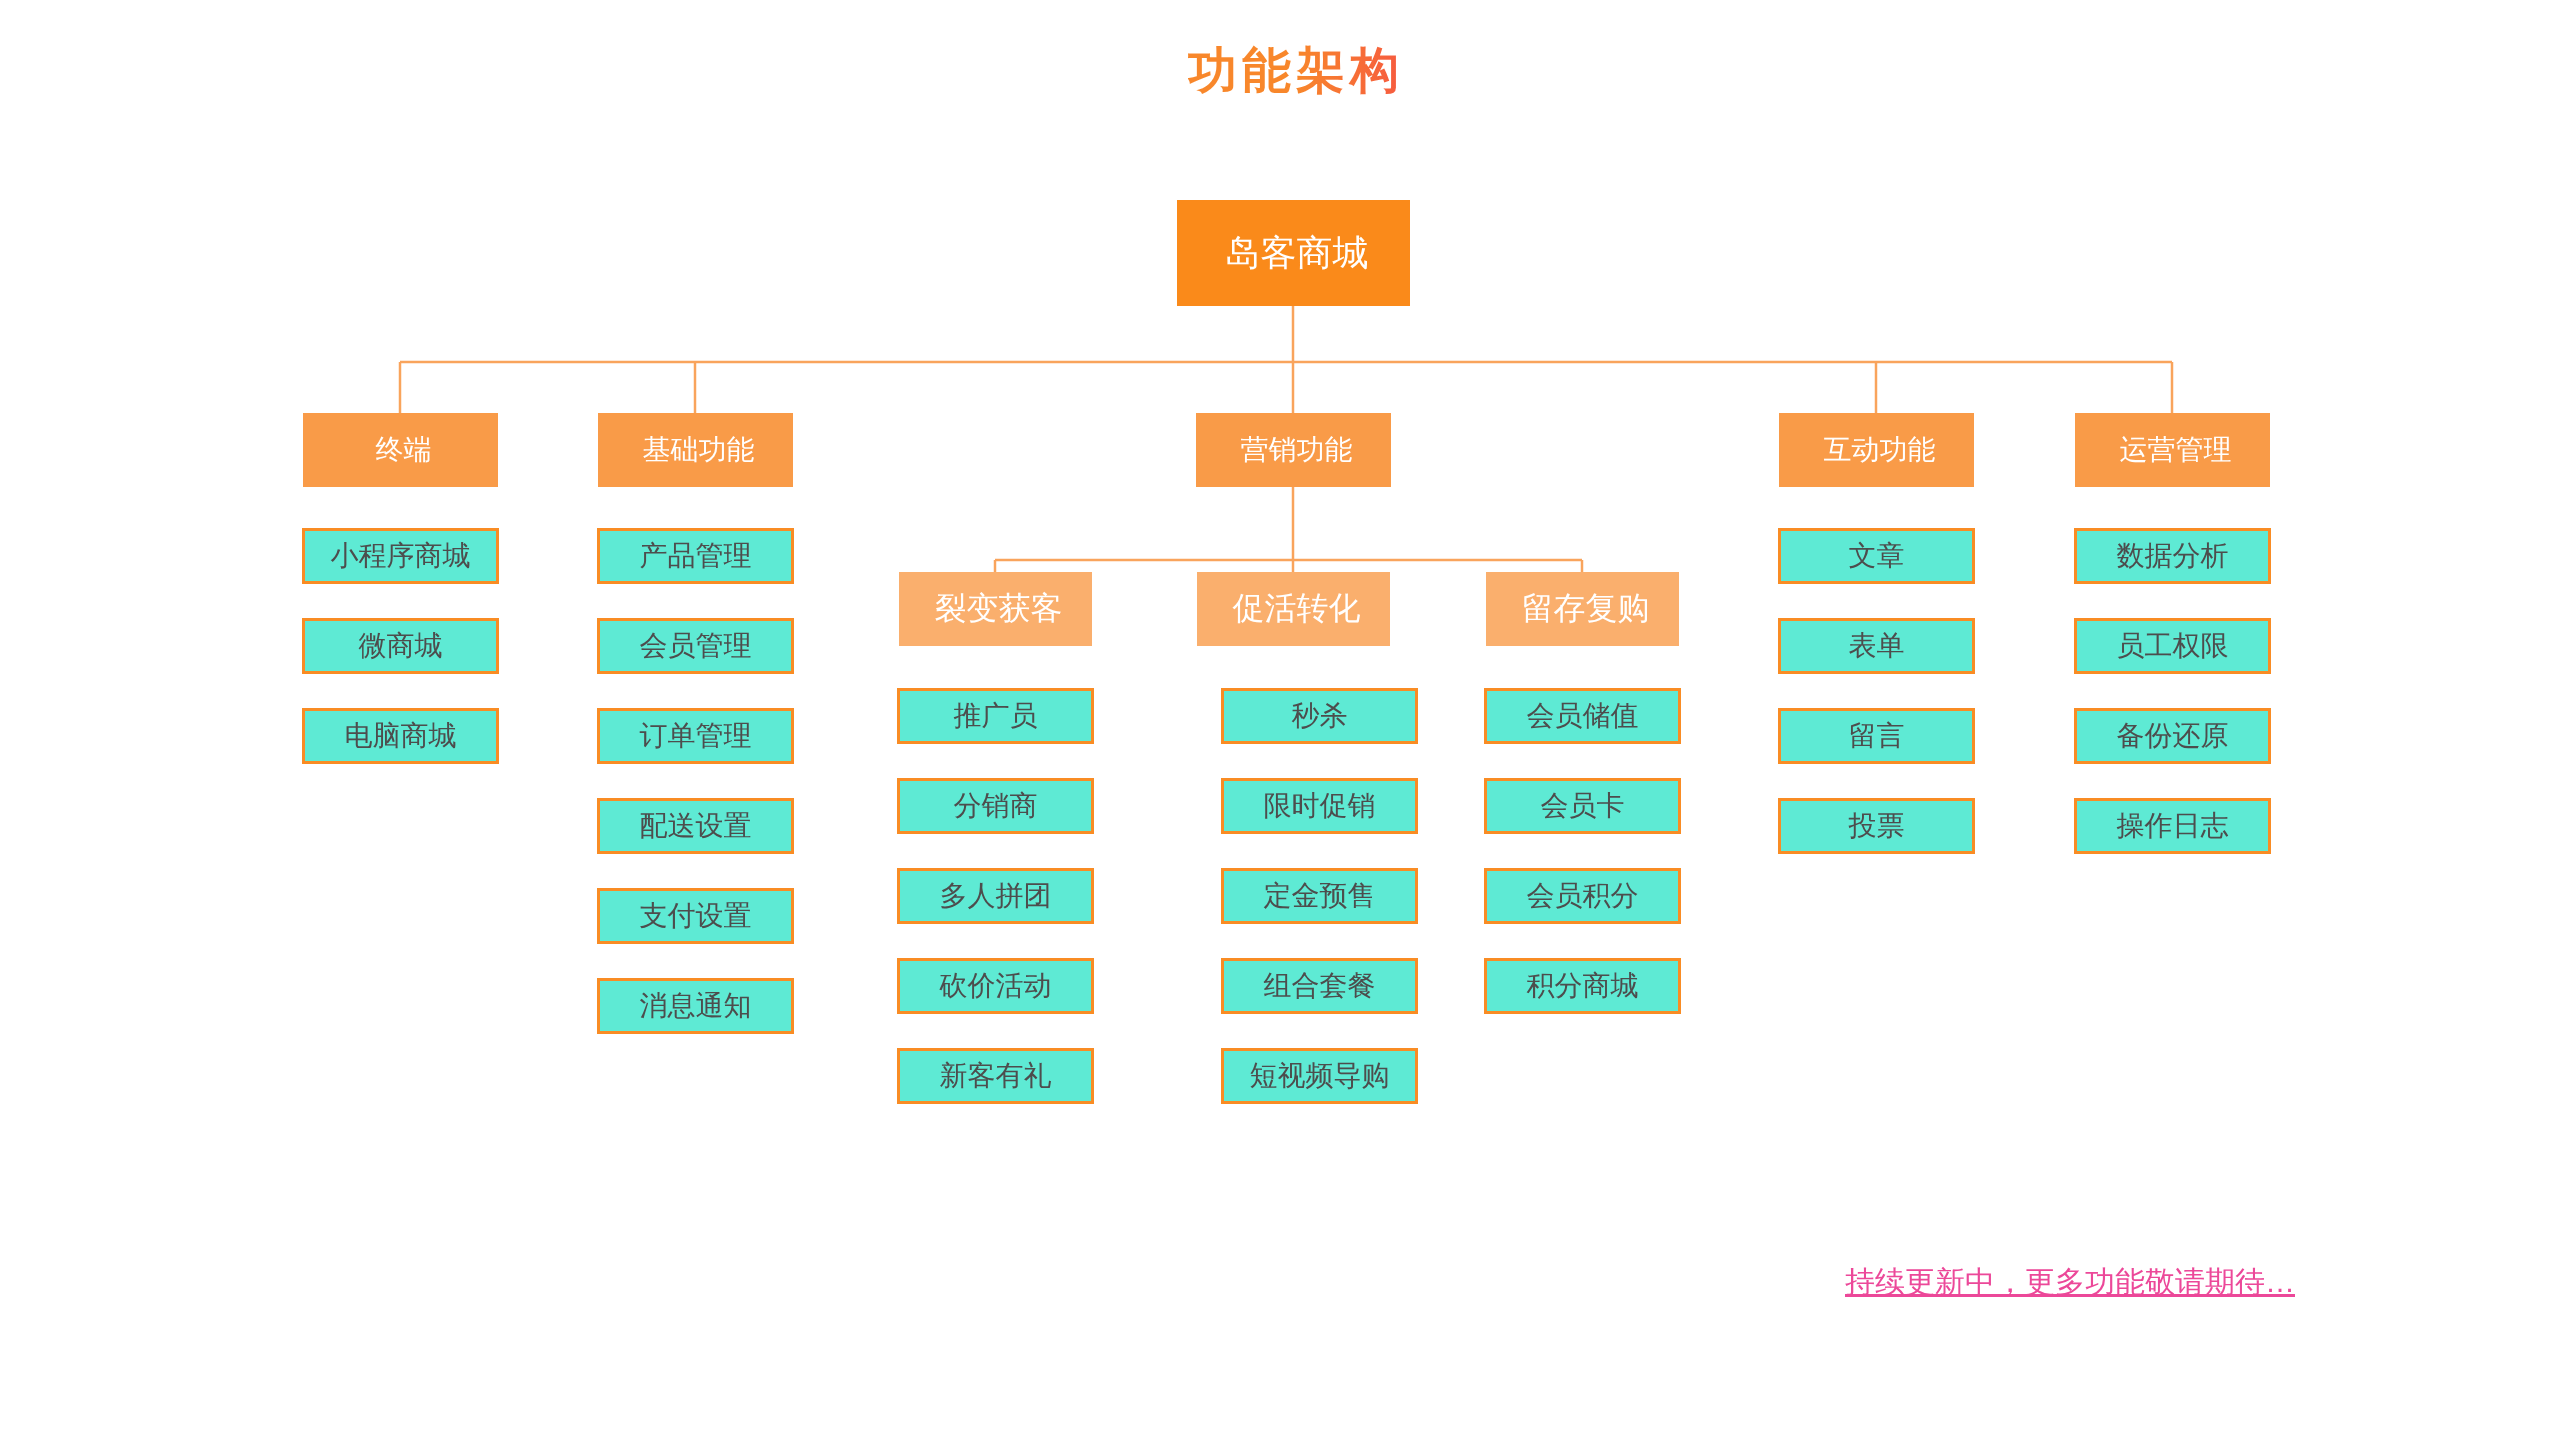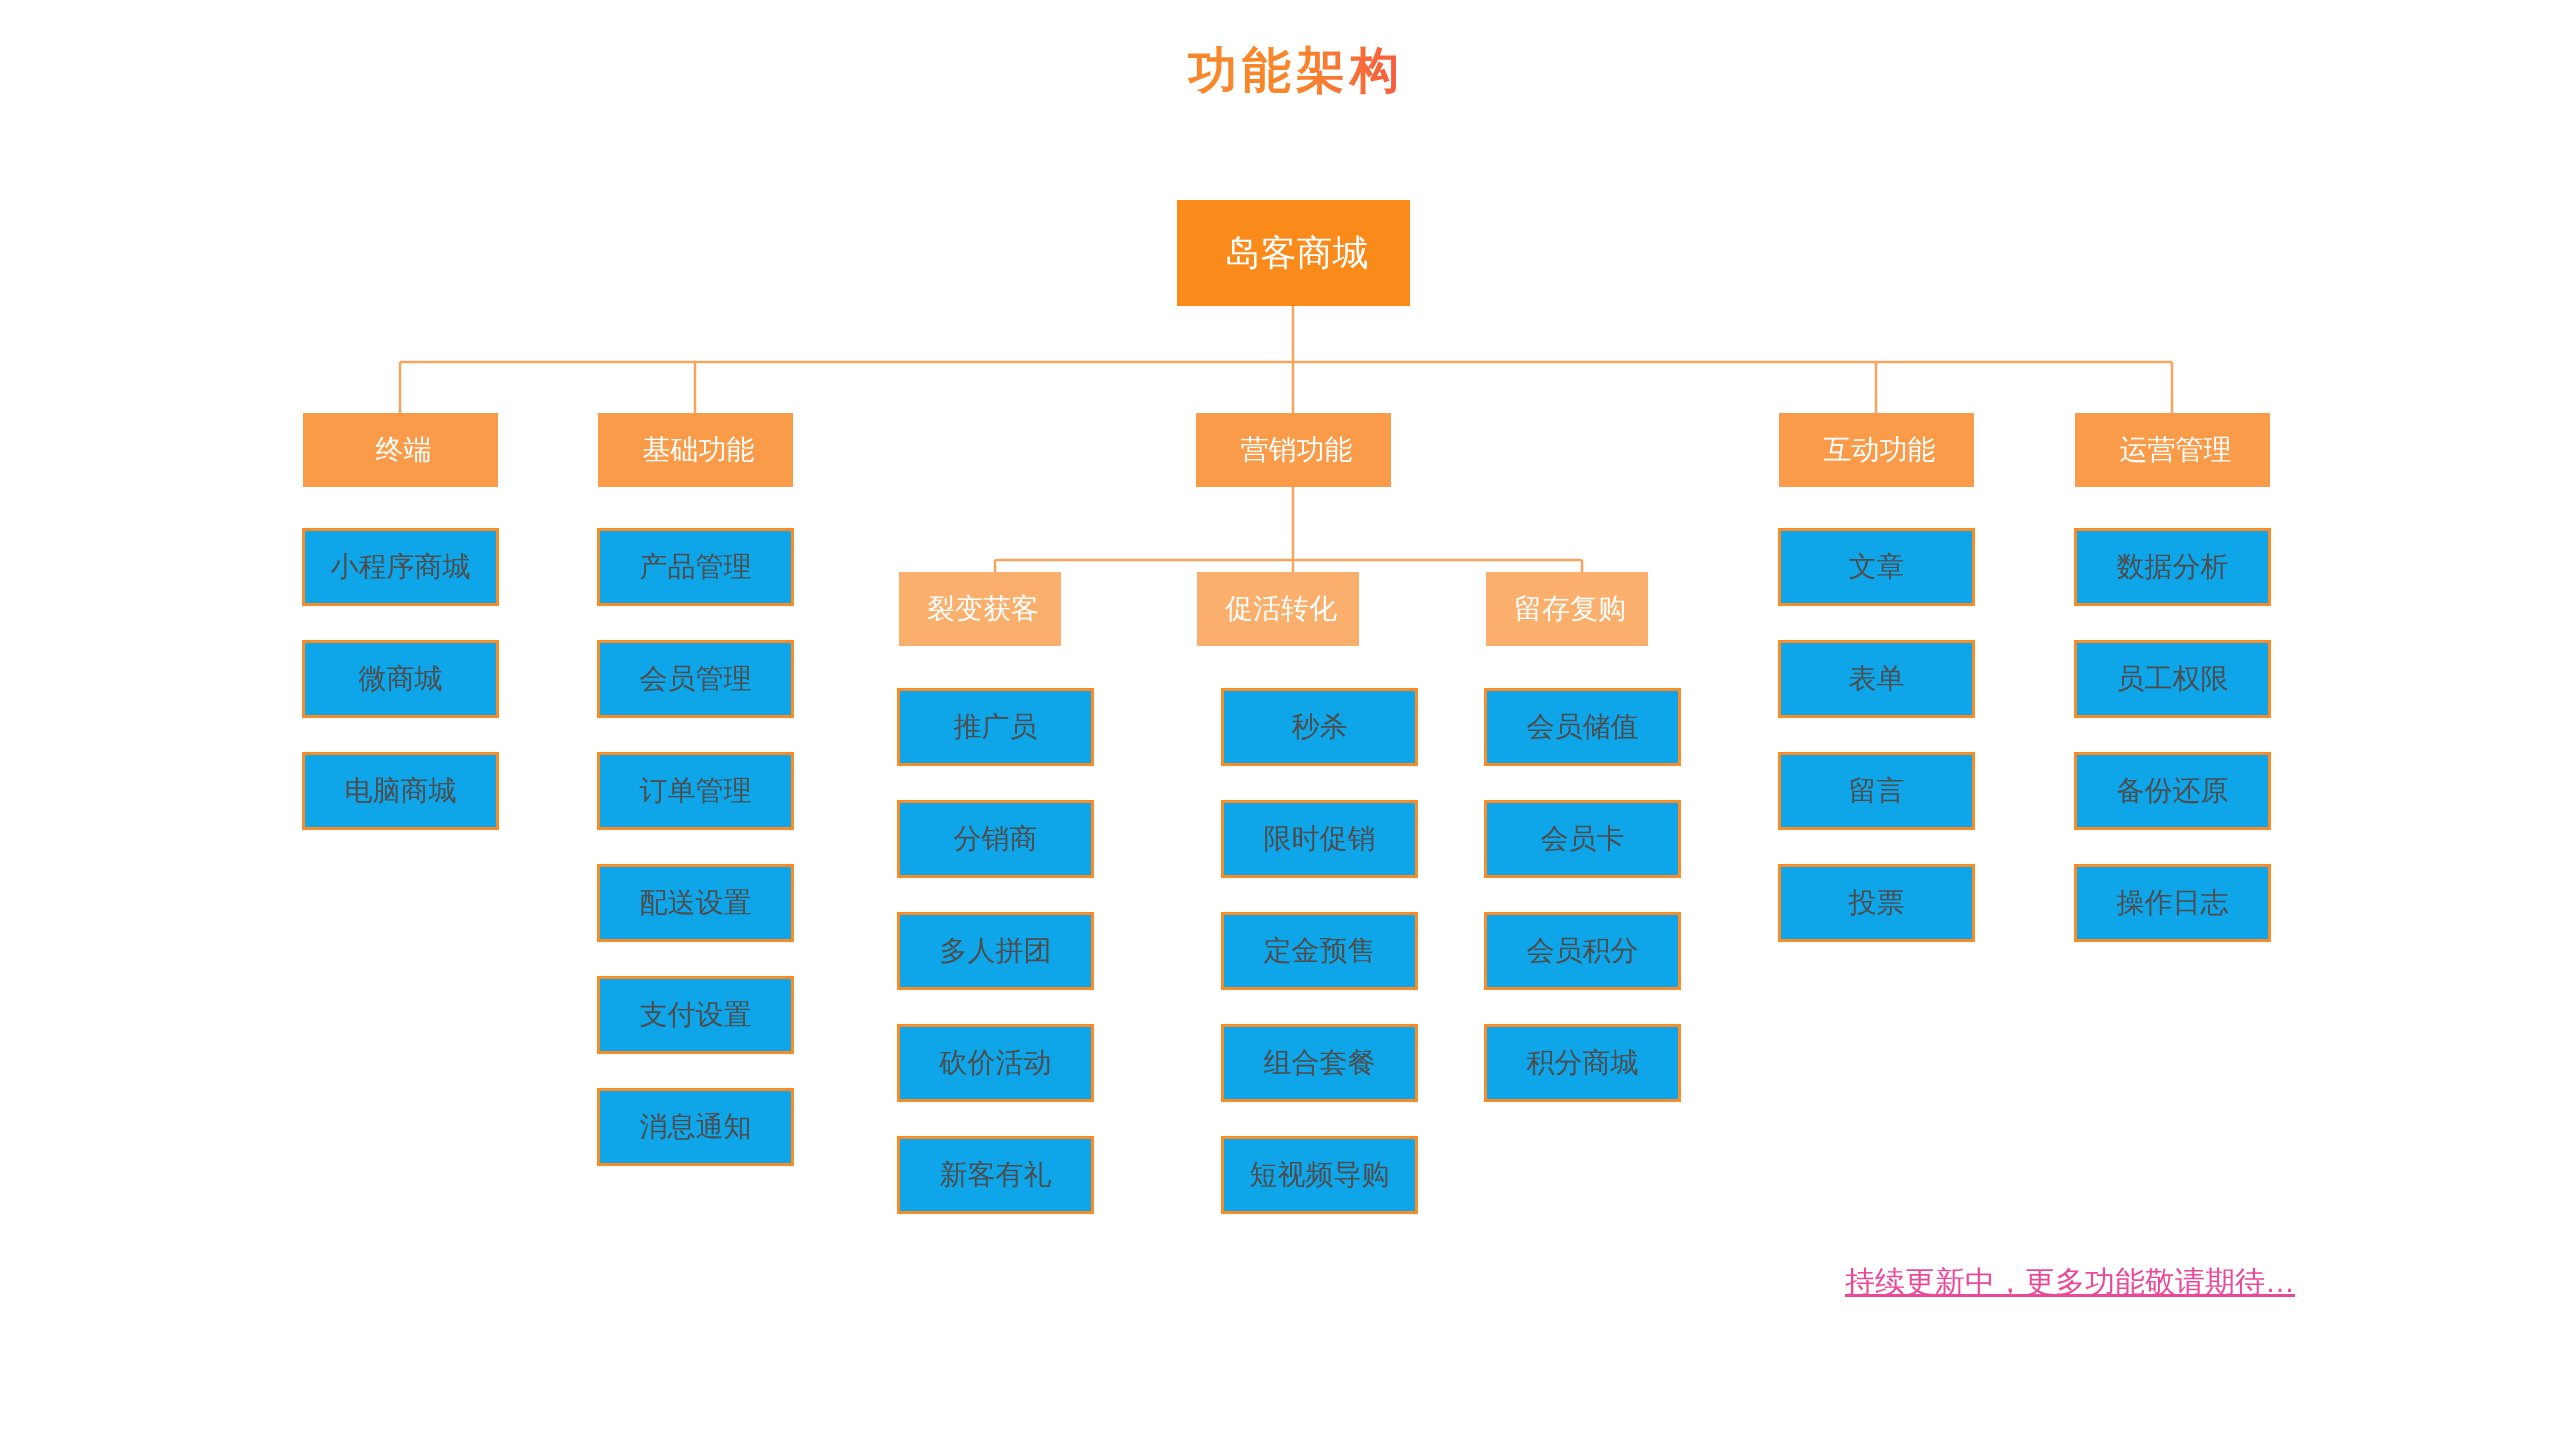--- a/index.html
+++ b/index.html
@@ -14,26 +14,26 @@
   }
 
   .lines{position:absolute;left:0;top:0;width:2560px;height:1440px;}
 
   .node{
     position:absolute;display:flex;align-items:center;justify-content:center;
     color:#ffffff;white-space:nowrap;box-sizing:border-box;padding-left:6px;
   }
   .root{width:233px;height:106px;background:#fa8a1a;font-size:36px;}
   .l1{width:195px;height:74px;background:#f99b48;font-size:28px;}
-  .sub{width:162px;height:74px;background:#faaf6d;font-size:28px;}
+  .sub{width:193px;height:74px;background:#faaf6d;font-size:32px;}
 
   .col{position:absolute;display:flex;flex-direction:column;gap:34px;}
   .leaf{
-    width:197px;height:78px;box-sizing:border-box;
-    background:#0ea5e9;border:3px solid #f98c24;
+    width:197px;height:56px;box-sizing:border-box;
+    background:#5eead4;border:3px solid #f98c24;
     display:flex;align-items:center;justify-content:center;
     font-size:28px;color:#4d4d4d;white-space:nowrap;
   }
 
   .footer-note{
     position:absolute;left:1845px;top:1262px;
     font-size:30px;color:#ec4899;white-space:nowrap;text-decoration:underline;
   }
 </style>
 </head>

